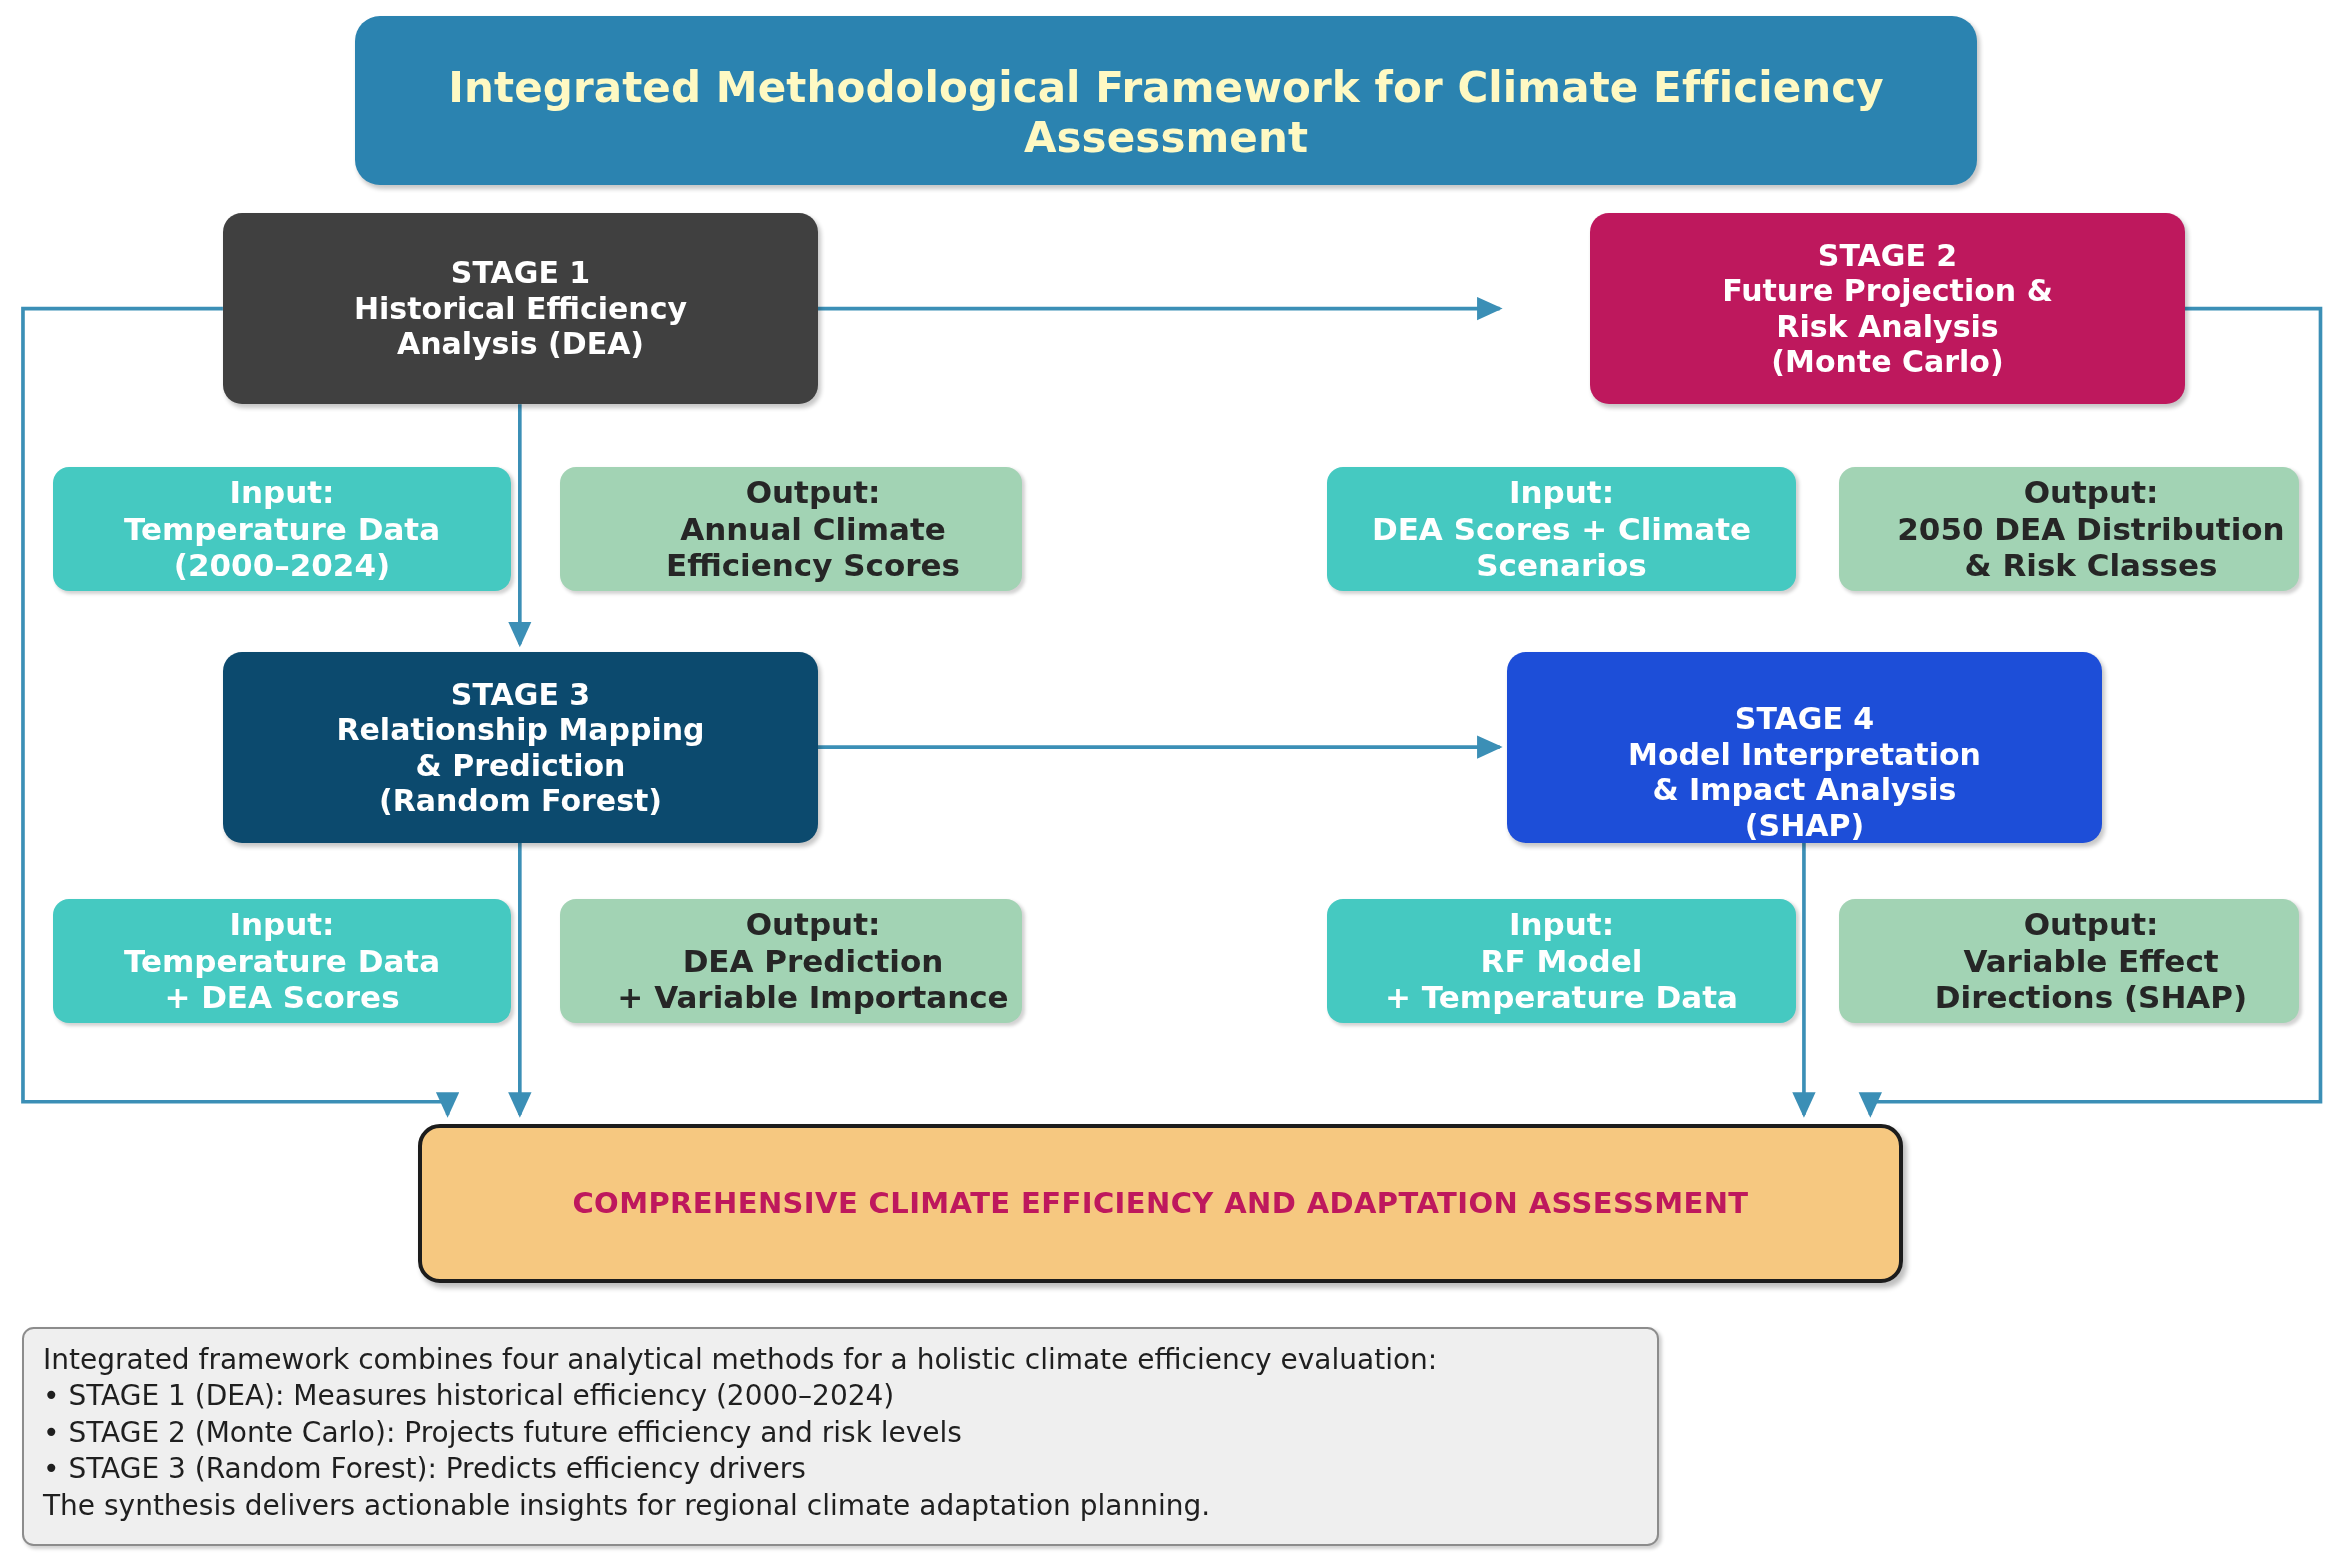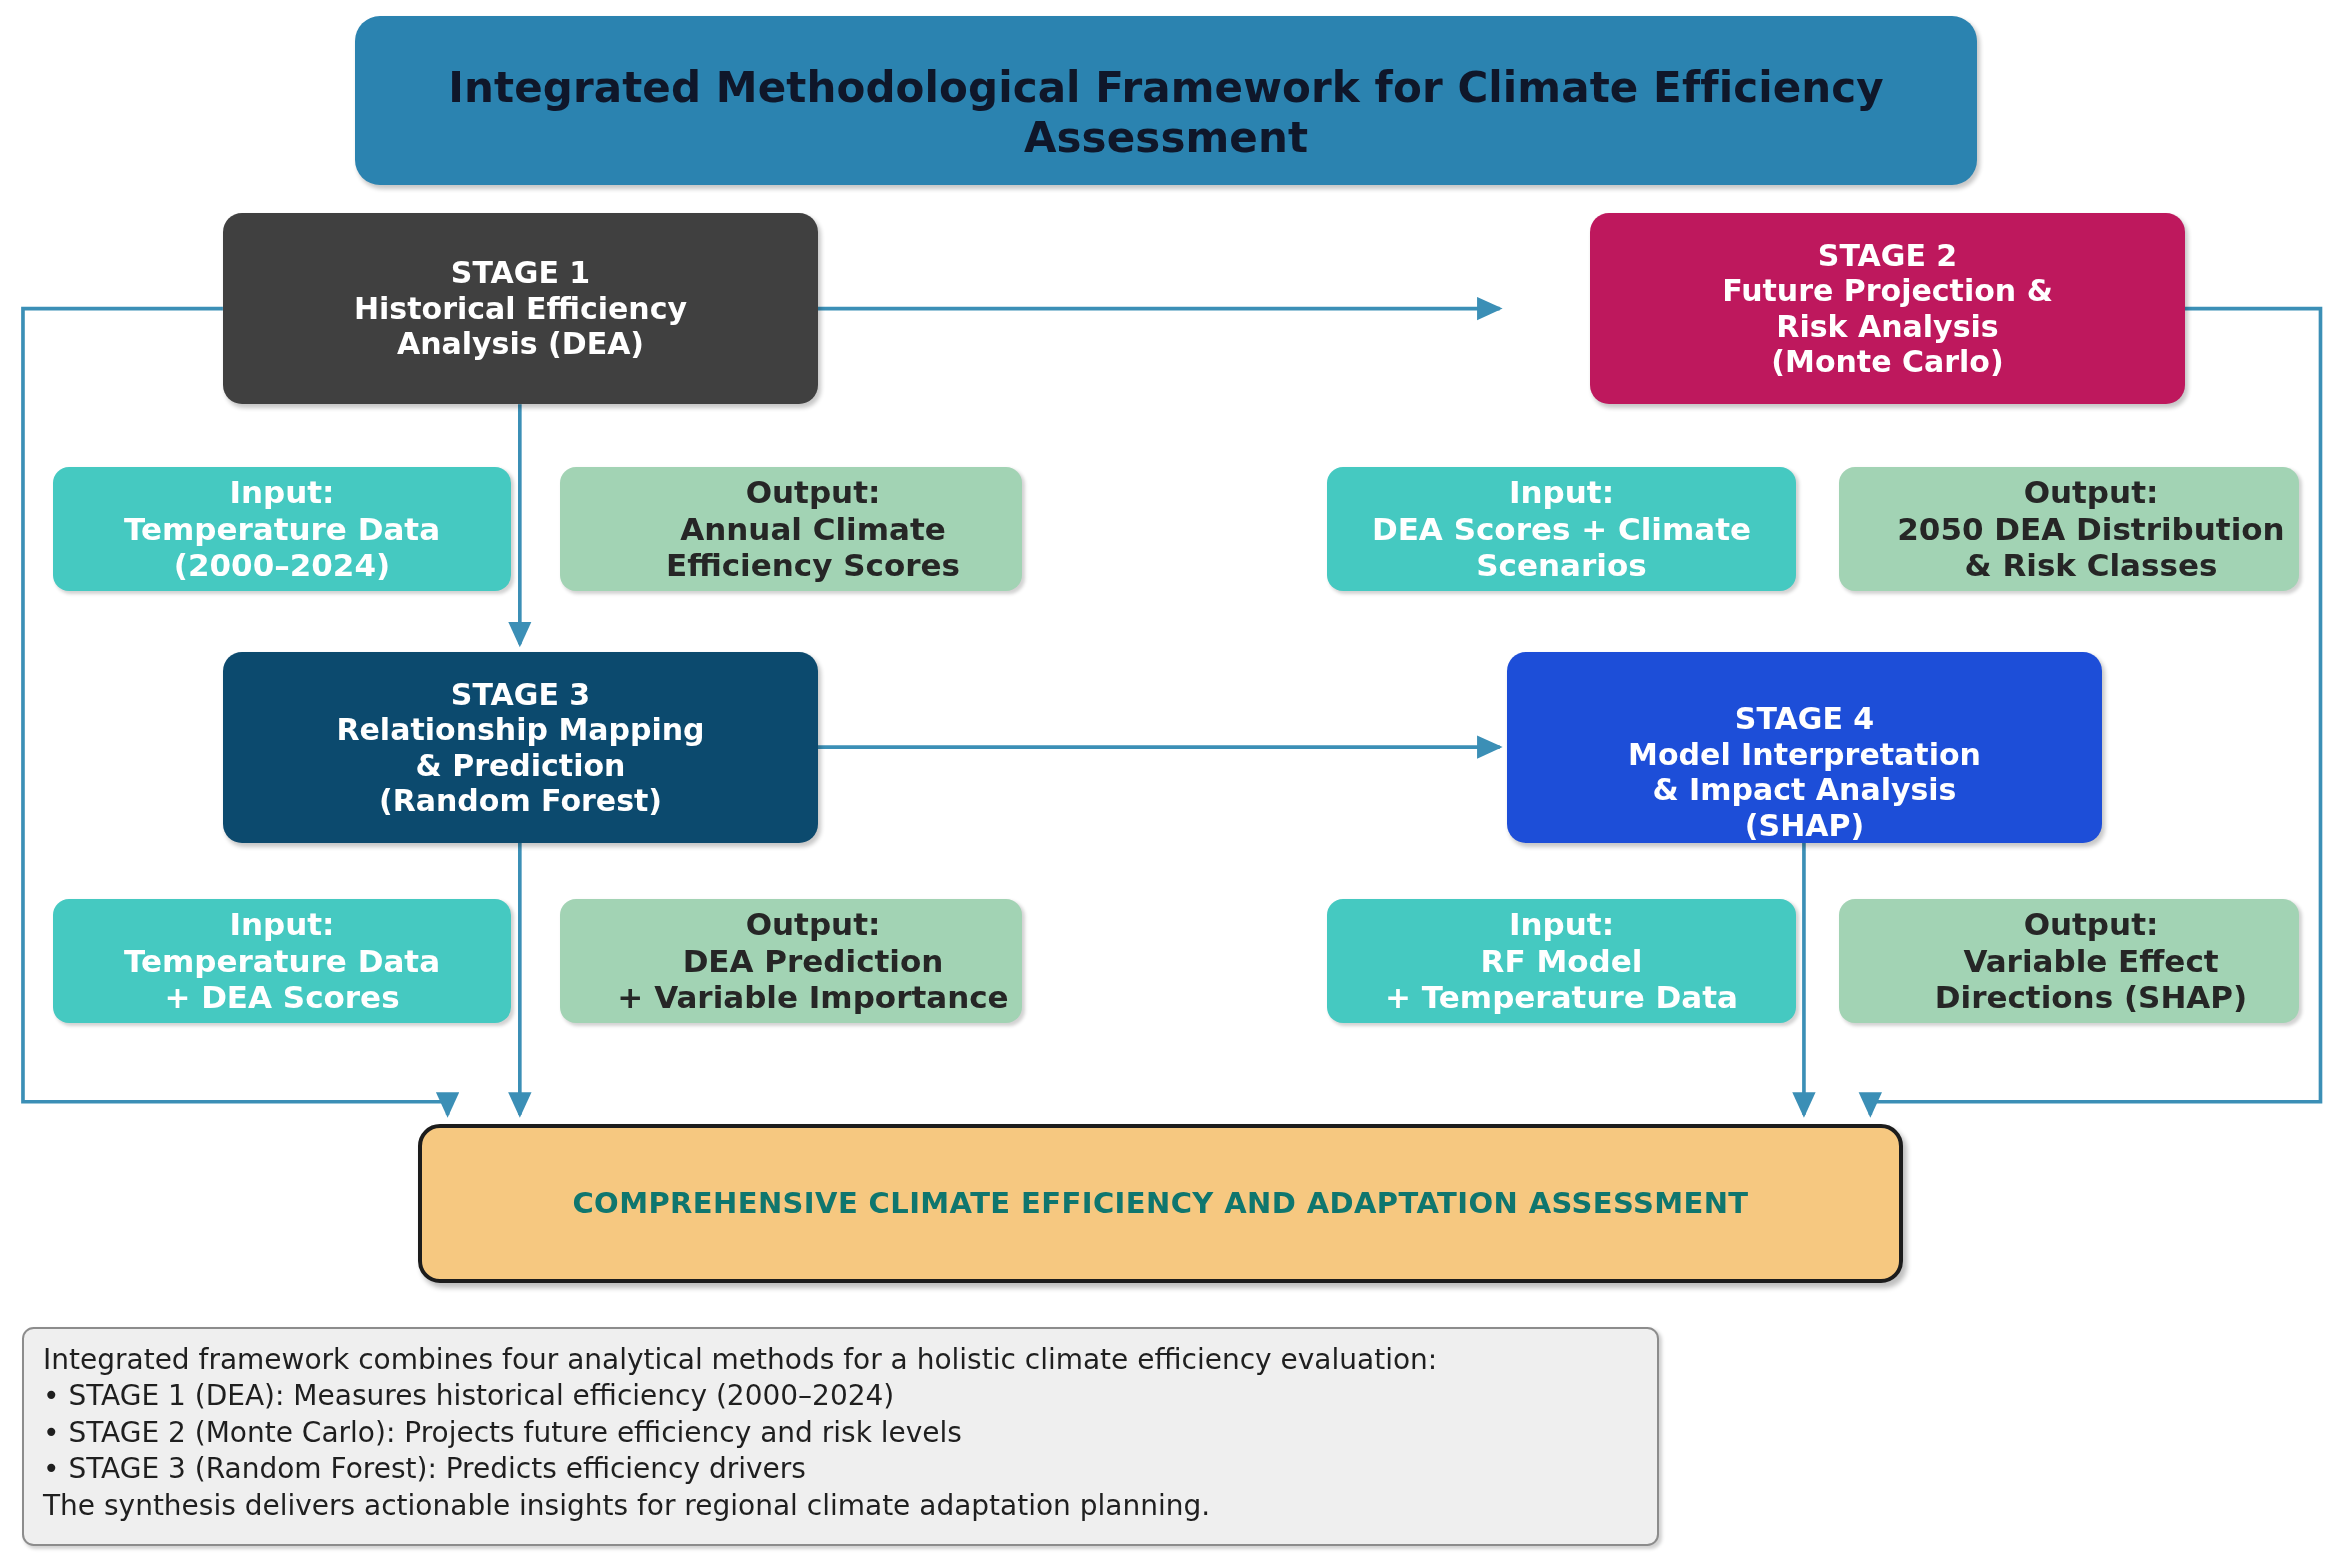--- a/index.html
+++ b/index.html
@@ -12,21 +12,21 @@
 
   .node{position:absolute;box-sizing:border-box;display:flex;align-items:center;
         justify-content:center;text-align:center;border-radius:19px;}
   .node .txt{display:block;line-height:1.18;white-space:pre-line;}
 
   
   .title-banner{
     left:355px;top:16px;width:1622px;height:169px;border-radius:25px;
     background:#2b83b0;box-shadow:2.9px 3.6px 4.4px rgba(0,0,0,.22);
   }
-  .title-banner .txt{color:#0f172a;font-size:42px;font-weight:bold;letter-spacing:0.1px;margin-top:24px;}
+  .title-banner .txt{color:#fef9c3;font-size:42px;font-weight:bold;letter-spacing:0.1px;margin-top:24px;}
 
   
   .stage{width:595px;height:191px;box-shadow:2.9px 3.6px 4.4px rgba(0,0,0,.22);}
   .stage .txt{color:#ffffff;font-size:30px;font-weight:bold;}
   .s1{left:223px;top:213px;background:#404040;}
   .s2{left:1590px;top:213px;background:#be185d;}
   .s3{left:223px;top:652px;background:#0c4a6e;}
   .s4{left:1507px;top:652px;background:#1d4ed8;align-items:flex-end;}
 
   
@@ -45,21 +45,21 @@
   .io-3b{left:560px;top:899px;width:462px;}
   .io-4a{left:1327px;top:899px;width:469px;}
   .io-4b{left:1839px;top:899px;width:460px;}
 
   
   .summary{
     left:418px;top:1124px;width:1485px;height:159px;border-radius:22px;
     background:#f6c880;border:4.4px solid #1c1c1c;
     box-shadow:3.6px 4.4px 5.1px rgba(0,0,0,.25);
   }
-  .summary .txt{color:#0f766e;font-size:29px;font-weight:bold;letter-spacing:0.4px;}
+  .summary .txt{color:#be185d;font-size:29px;font-weight:bold;letter-spacing:0.4px;}
 
   
   .footnote{
     position:absolute;left:22px;top:1327px;width:1637px;height:219px;
     box-sizing:border-box;border:2.2px solid #8c8c8c;border-radius:11.7px;
     background:#efefef;padding:13px 19px 10.2px 19px;
     box-shadow:2.2px 2.9px 3.6px rgba(0,0,0,.18);
   }
   .footnote .line{
     color:#1f1f1f;font-size:28px;line-height:1.30;white-space:pre;

